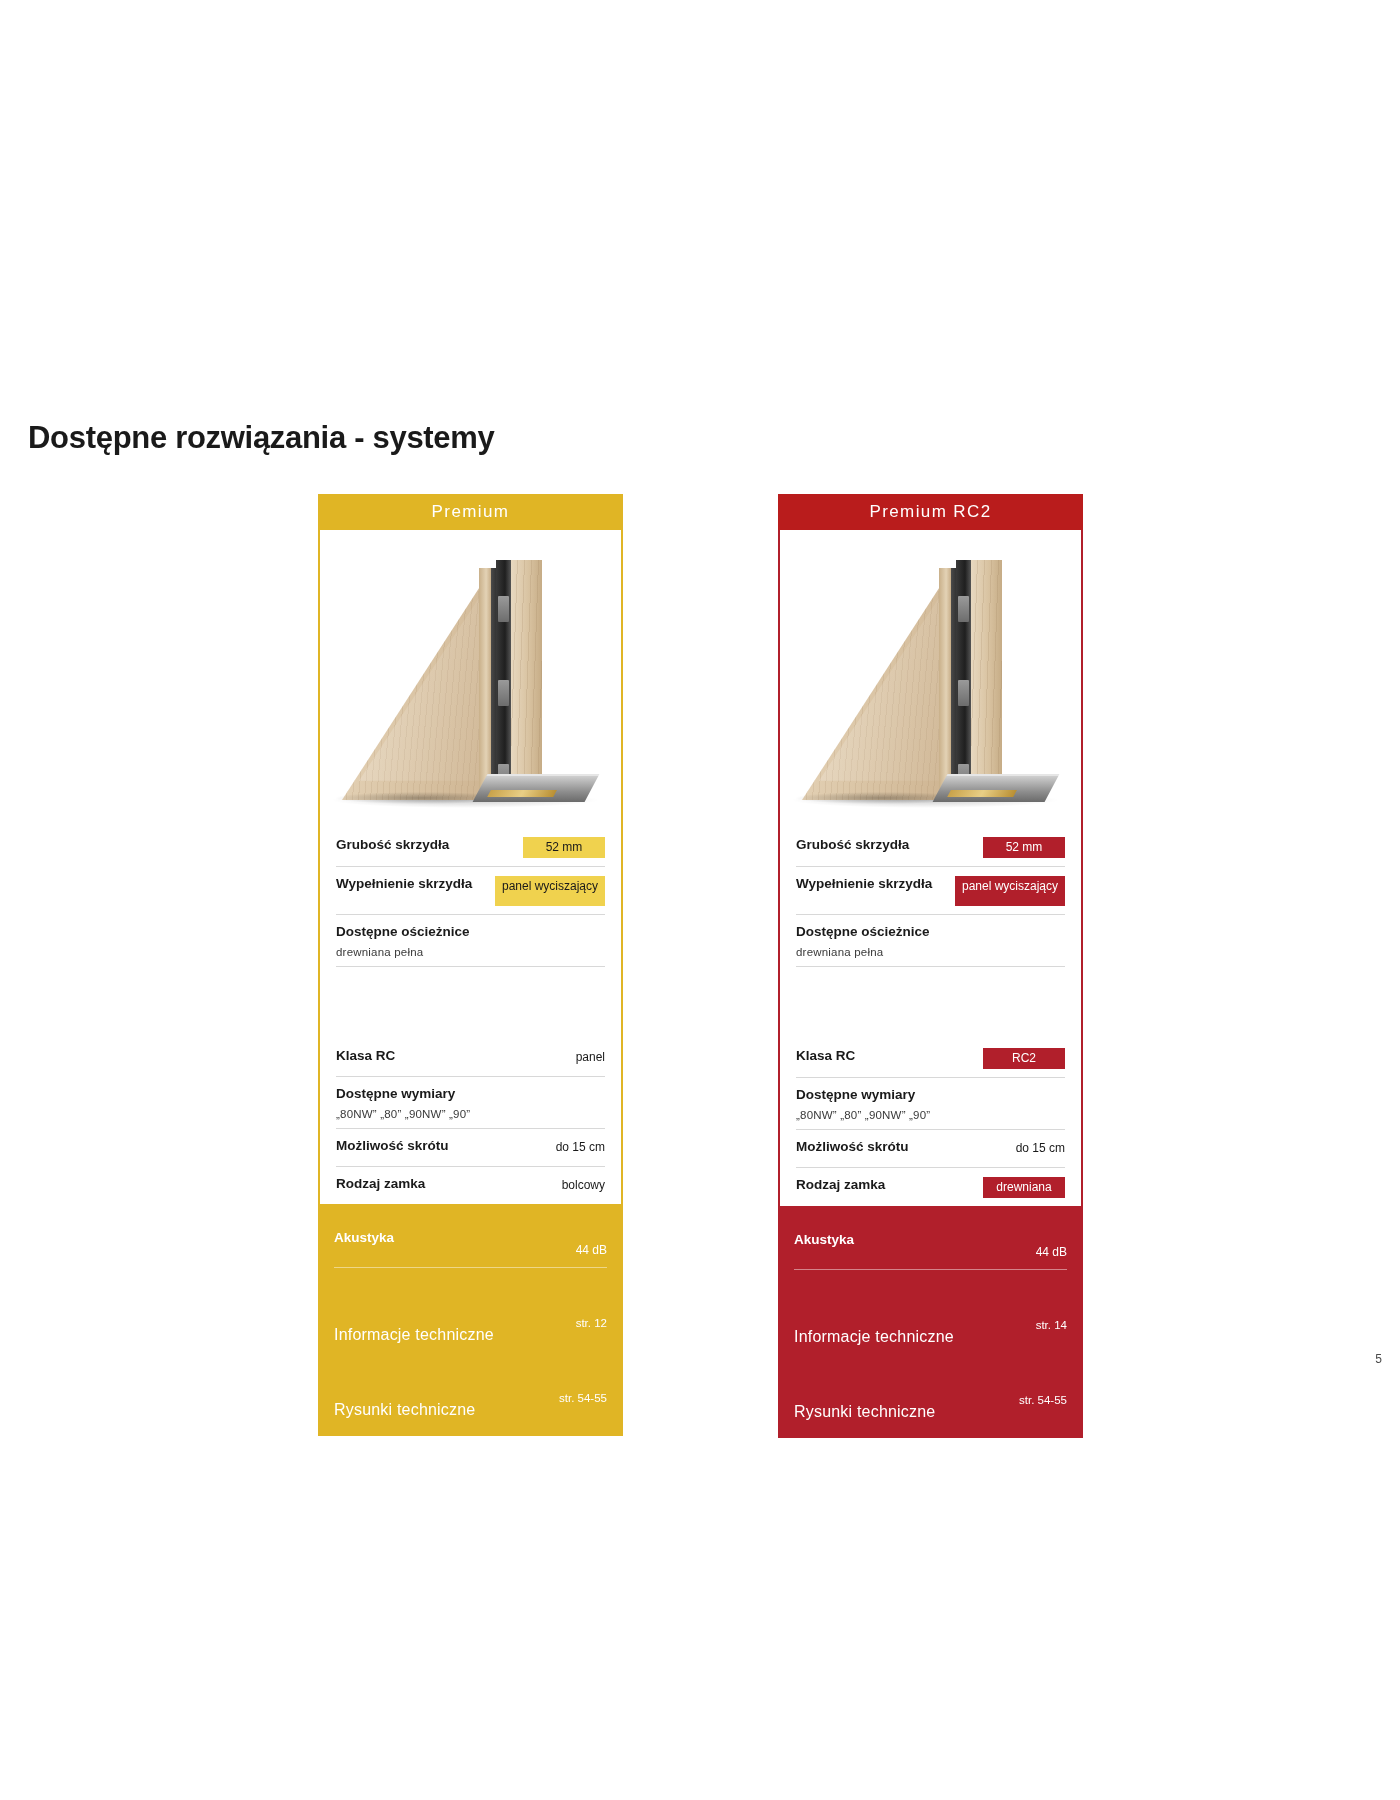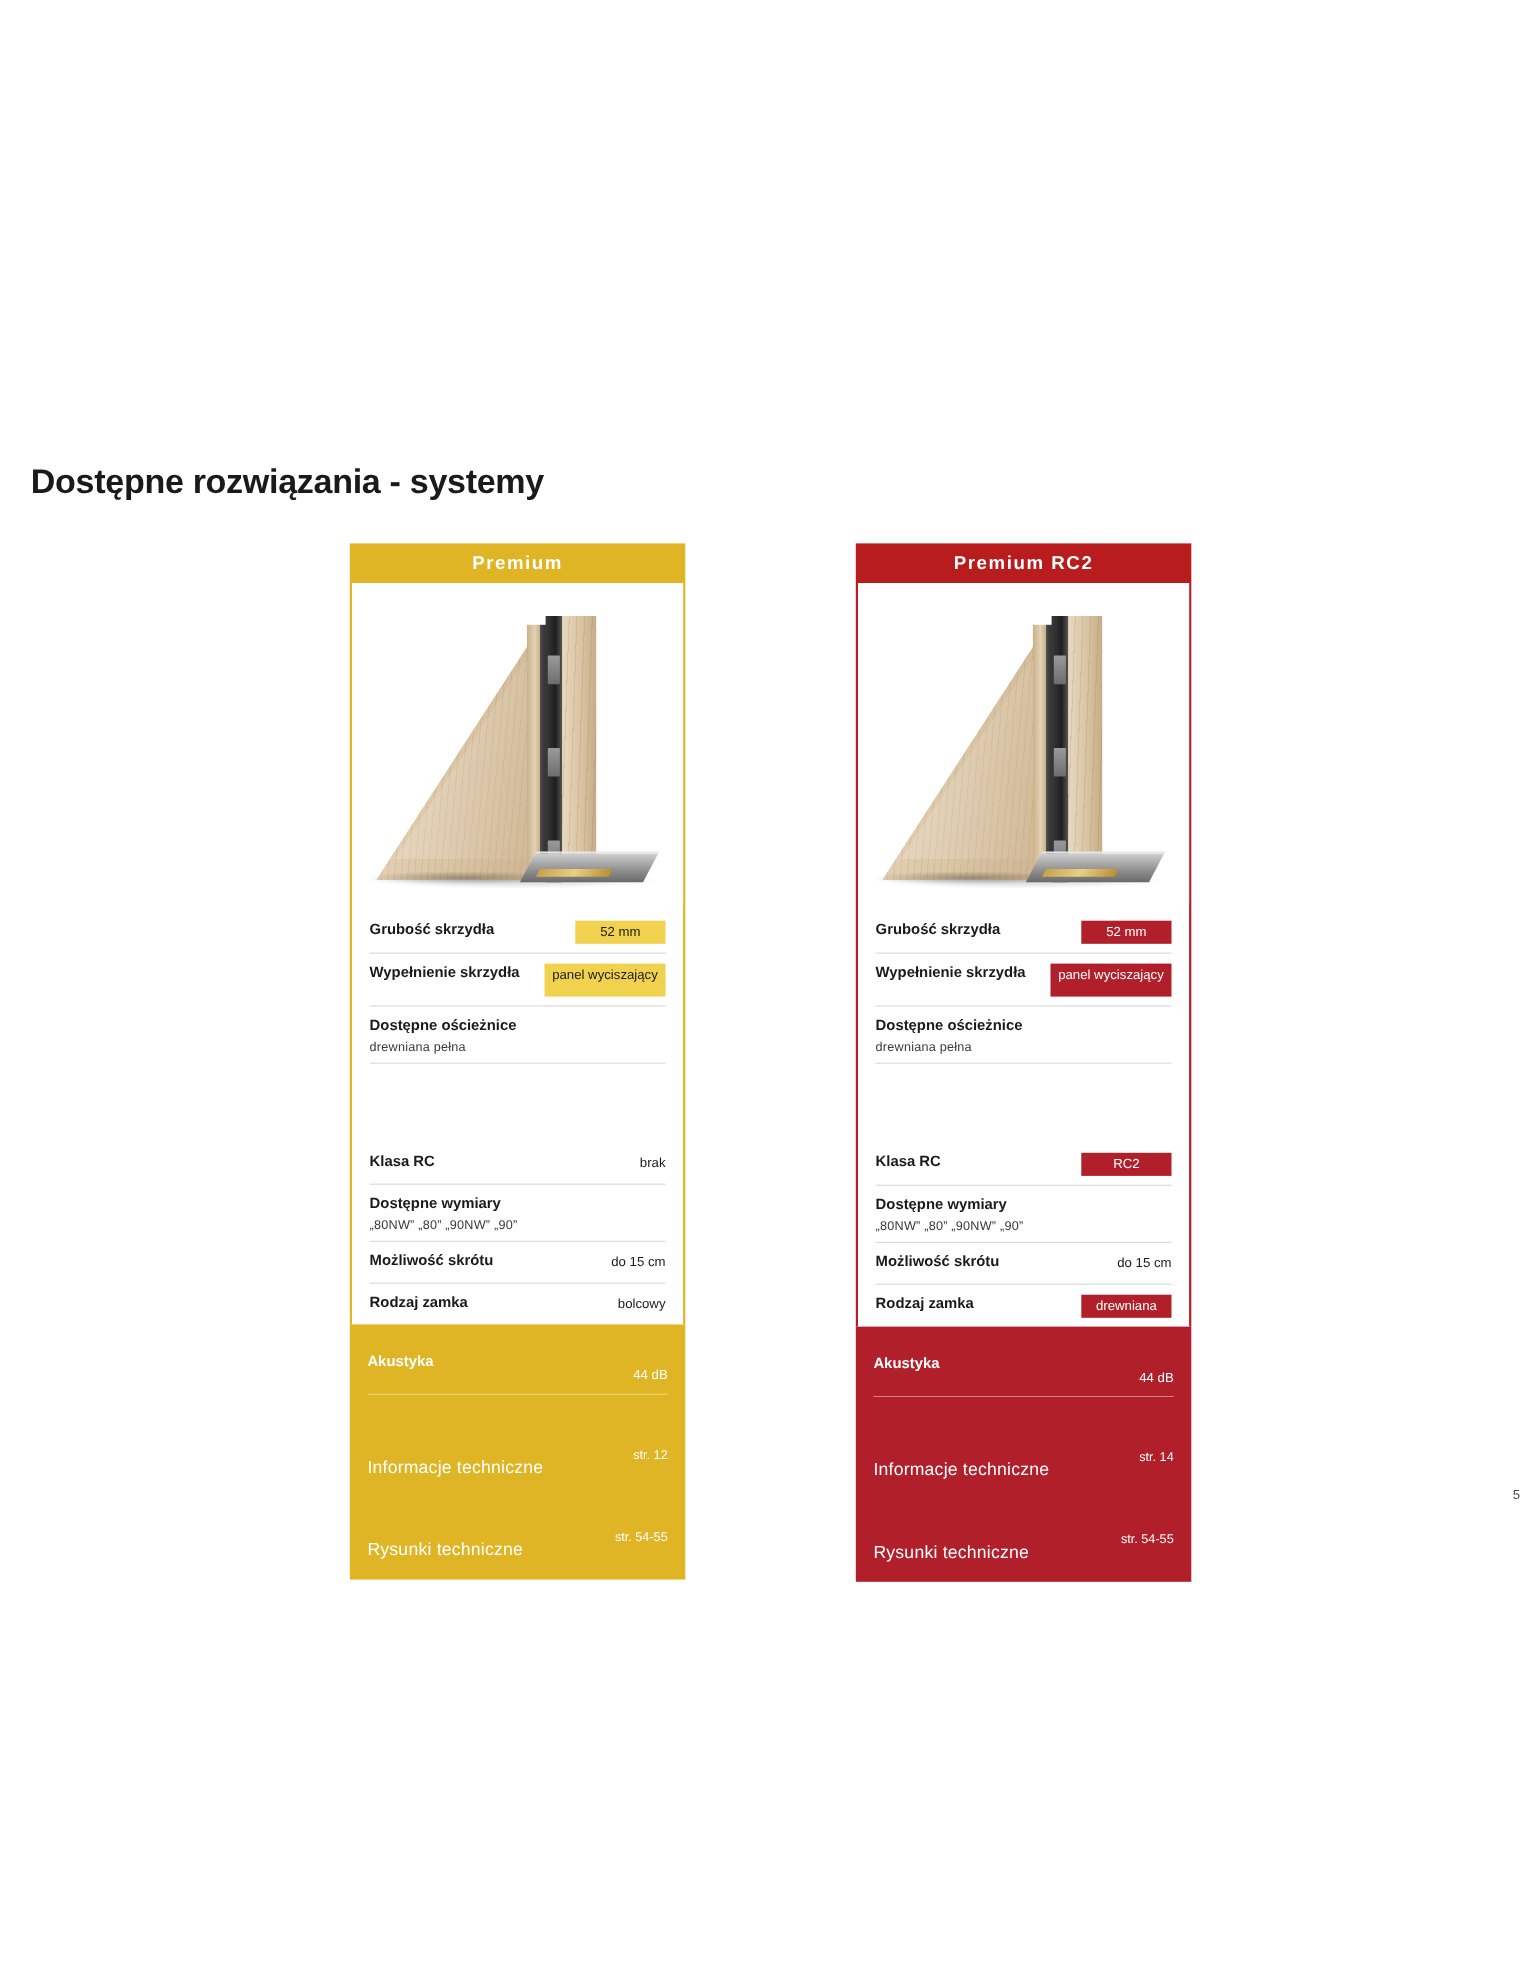--- a/index.html
+++ b/index.html
@@ -38,21 +38,21 @@
   .card.premium-rc2 { left: 778px; }
 
   .card-header {
     height: 36px;
     display: flex;
     align-items: center;
     justify-content: center;
     color: #ffffff;
     font-size: 17px;
     letter-spacing: 1.4px;
-    font-weight: 700;
+    font-weight: 400;
   }
   .premium .card-header { background: #e0b525; }
   .premium-rc2 .card-header { background: #b91c1c; }
 
   .card-body {
     position: relative;
     box-sizing: border-box;
     padding: 0;
   }
   .premium .card-body { border-left: 2px solid #e0b525; border-right: 2px solid #e0b525; }
@@ -306,21 +306,21 @@
           <div class="spec-label">Dostępne ościeżnice</div>
           <div class="spec-sub">drewniana pełna</div>
         </div>
         <div class="spec-value"></div>
       </div>
 
       <div class="spacer-block"></div>
 
       <div class="spec-row">
         <div class="spec-label">Klasa RC</div>
-        <div class="spec-value">brak</div>
+        <div class="spec-value">panel</div>
       </div>
 
       <div class="spec-row">
         <div>
           <div class="spec-label">Dostępne wymiary</div>
           <div class="spec-sub">„80NW” „80” „90NW” „90”</div>
         </div>
         <div class="spec-value"></div>
       </div>
 

